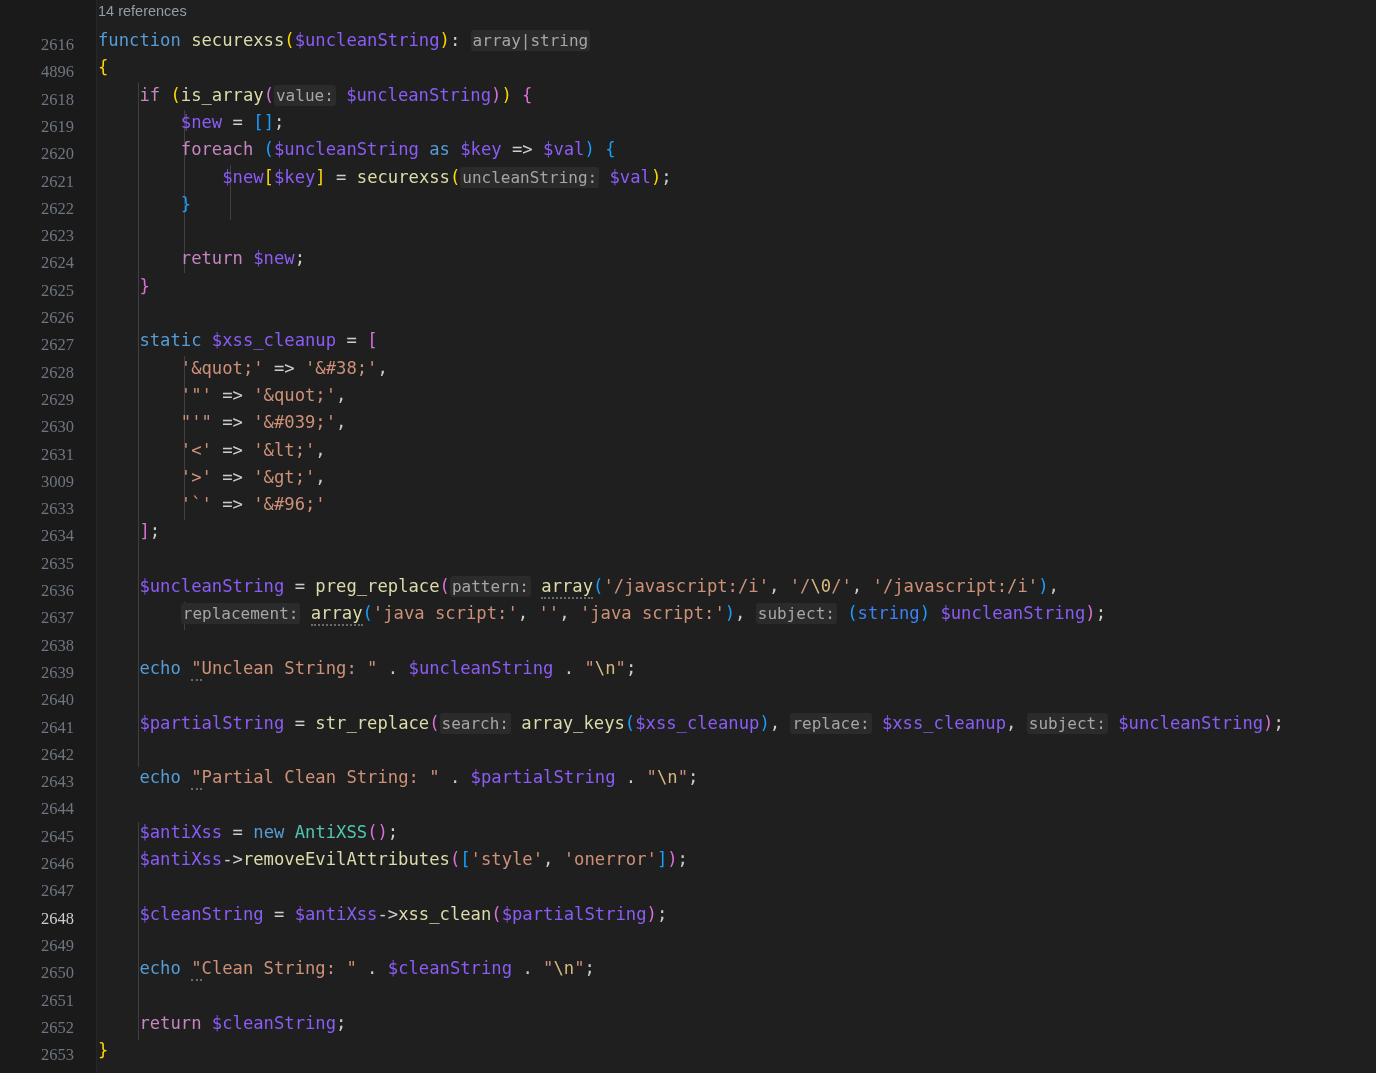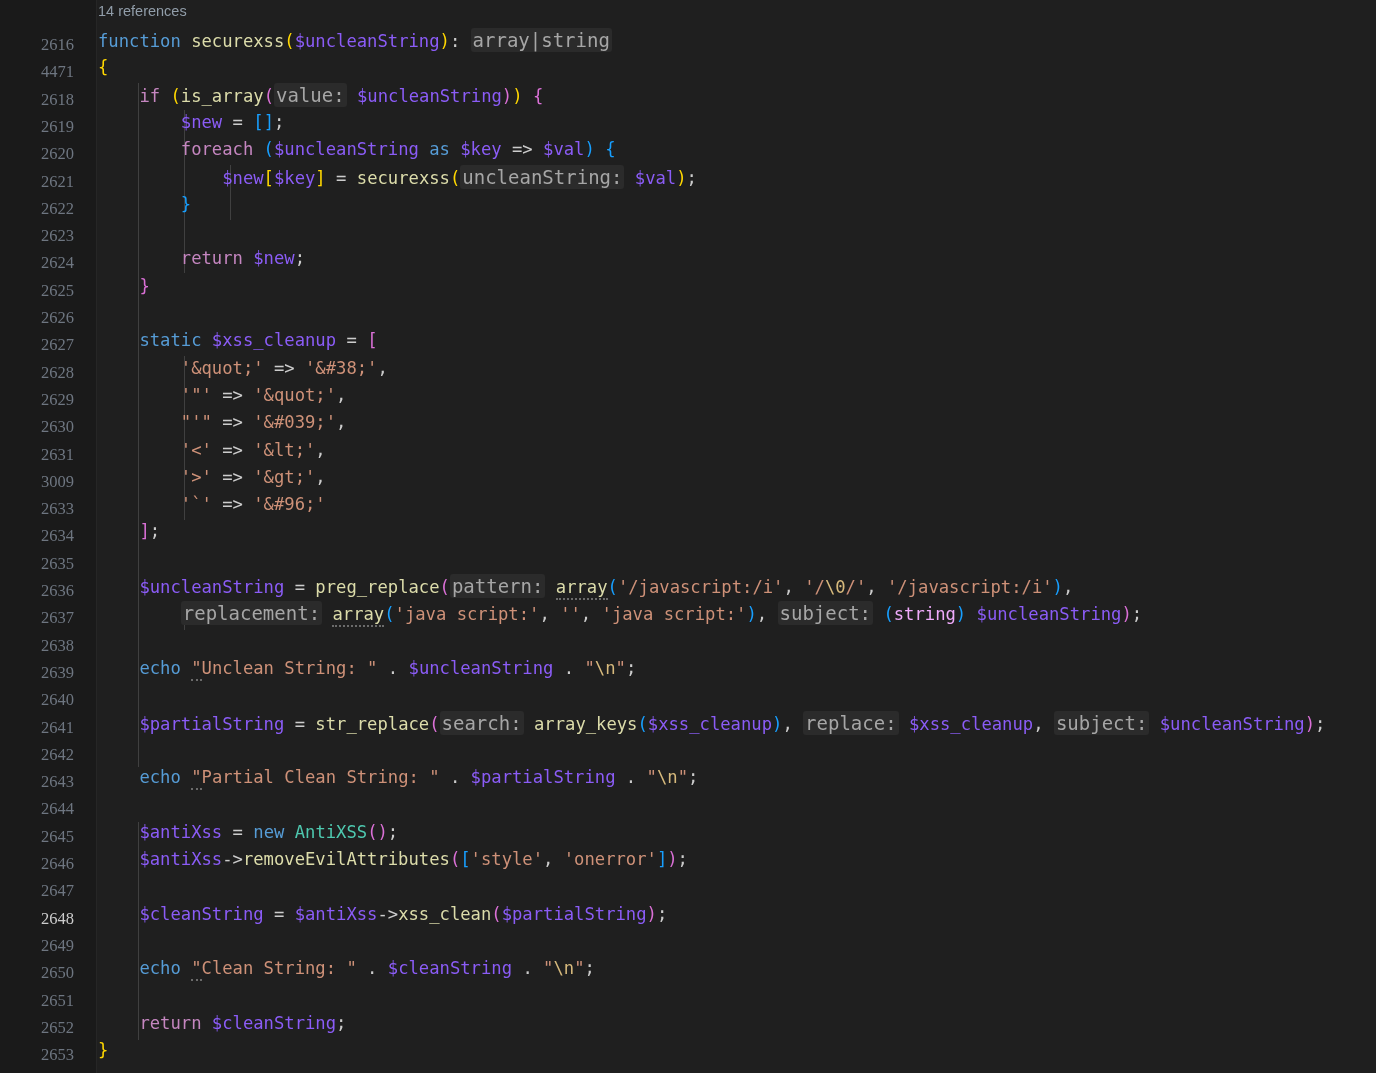--- a/index.html
+++ b/index.html
@@ -121,29 +121,29 @@
   .ctrl     { color: #c586c0; }   
   .fn       { color: #dcdcaa; }   
   .var      { color: #8b5cf6; }   
   .cls      { color: #4ec9b0; }   
   .str      { color: #ce9178; }   
   .esc      { color: #d7ba7d; }   
   .punct    { color: #cccccc; }
   .b1       { color: #ffd700; }   
   .b2       { color: #da70d6; }   
   .b3       { color: #179fff; }
-  .cast     { color: #f0abfc; }
+  .cast     { color: #3b82f6; }
 
   
   .hint {
     color: #a6a6a6;
     background: #2b2b2b;
     border-radius: 3px;
     padding: 1px 2px;
-    font-size: 19px;
+    font-size: 16px;
   }
 
   
   .dotted {
     border-bottom: 2px dotted #6b6b6b;
     padding-bottom: 1px;
   }
 </style>
 </head>
 <body>
@@ -167,21 +167,21 @@
     <div class="row codelens" style="top:0px; position:absolute;">
       <span class="codelens-text">14 references</span>
     </div>
 
     <div class="row" style="position:absolute; top:27px;">
       <span class="lineno">2616</span>
       <span class="code"><span class="kw">function</span> <span class="fn">securexss</span><span class="b1">(</span><span class="var">$uncleanString</span><span class="b1">)</span><span class="punct">:</span> <span class="hint">array|string</span></span>
     </div>
 
     <div class="row" style="position:absolute; top:54.3px;">
-      <span class="lineno">4471</span>
+      <span class="lineno">4896</span>
       <span class="code"><span class="b1">{</span></span>
     </div>
 
     <div class="row" style="position:absolute; top:81.6px;">
       <span class="lineno">2618</span>
       <span class="code">    <span class="ctrl">if</span> <span class="b1">(</span><span class="fn">is_array</span><span class="b2">(</span><span class="hint">value:</span> <span class="var">$uncleanString</span><span class="b2">)</span><span class="b1">)</span> <span class="b2">{</span></span>
     </div>
 
     <div class="row" style="position:absolute; top:108.9px;">
       <span class="lineno">2619</span>

